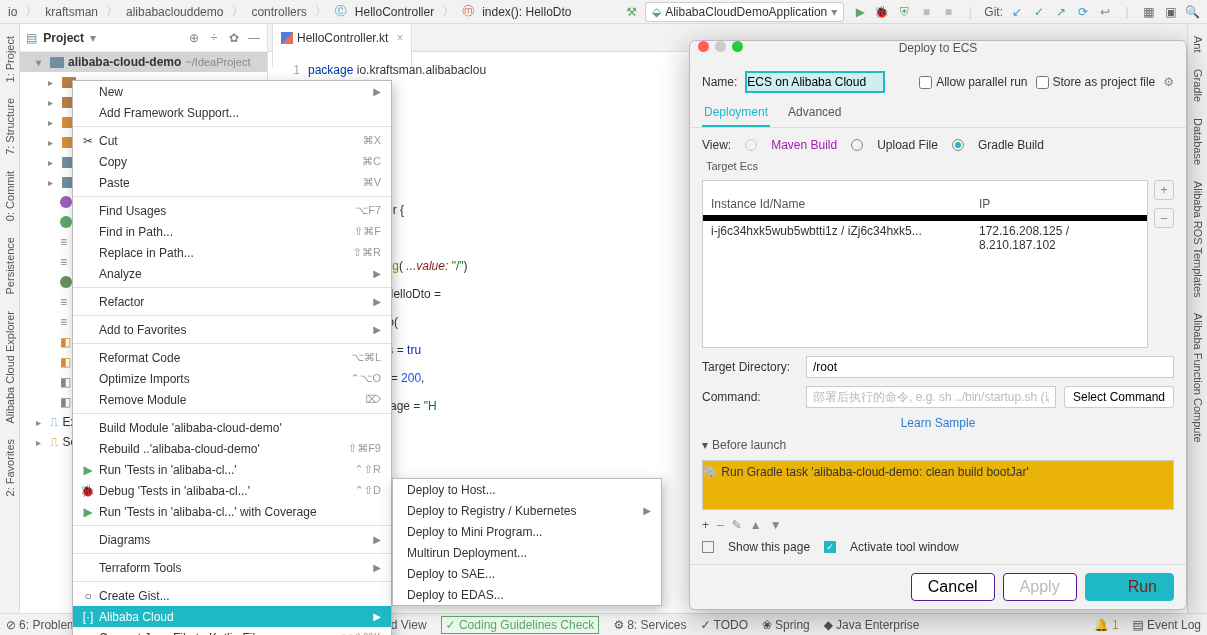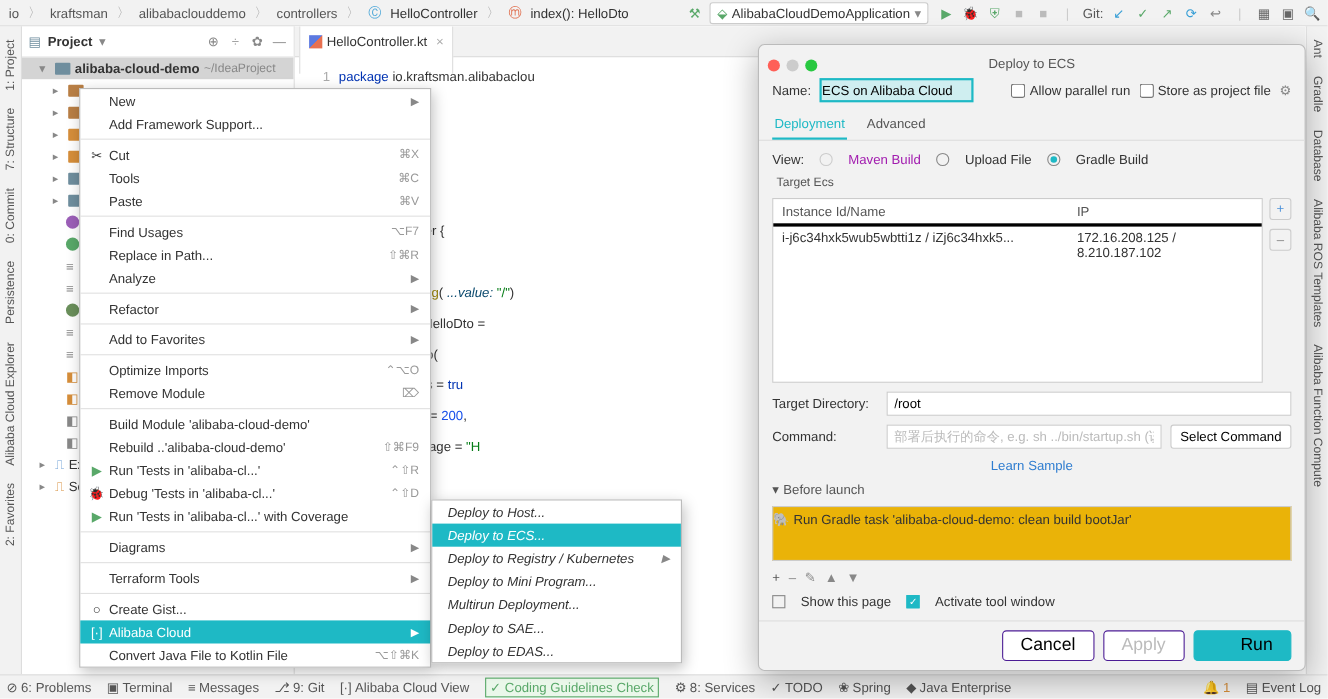--- a/index.html
+++ b/index.html
@@ -44,55 +44,55 @@
 .editor-tab .close { color: #aaa; margin-left: 4px; }
 .kt-icon { width: 12px; height: 12px; background: linear-gradient(135deg, #5c79e0 50%, #e87050 50%); display: inline-block; }
 .editor-body { display: flex; height: calc(100% - 28px); font-family: "JetBrains Mono", Menlo, monospace; font-size: 13px; line-height: 28px; }
 .gutter { width: 40px; text-align: right; color: #aaa; padding-right: 8px; padding-top: 4px; user-select: none; }
 .code { flex: 1; padding-top: 4px; white-space: pre; color: #333; }
 .code .kw { color: #0033b3; }
 .code .ann { color: #9e880d; }
 .code .str { color: #067d17; }
 .code .lit { color: #1750eb; }
 .code .fold { background: #e8e8e8; border-radius: 3px; padding: 0 4px; color: #777; }
-.code .param { color: #0c4a6e; font-style: italic; }
+.code .param { color: #7f1d1d; font-style: italic; }
 
 
 .context-menu { position: absolute; left: 72px; top: 80px; width: 320px; background: #fff; border: 1px solid #bbb; box-shadow: 2px 4px 12px rgba(0,0,0,0.25); z-index: 50; }
 .menu-item { display: flex; align-items: center; height: 21px; padding: 0 10px 0 26px; font-size: 12px; position: relative; }
 .menu-item.has-icon { padding-left: 6px; }
 .menu-item .mi-icon { width: 18px; text-align: center; margin-right: 2px; }
 .menu-item .short { margin-left: auto; color: #999; font-size: 11px; }
 .menu-item .arrow-r { margin-left: auto; color: #888; font-size: 10px; }
 .menu-sep { height: 1px; background: #e0e0e0; margin: 3px 0; }
 .menu-item.active { background: #1eb9c5; color: #fff; }
 .menu-item.active .arrow-r { color: #fff; }
-.submenu { position: absolute; left: 392px; top: 454px; width: 228px; background: #fff; border: 1px solid #bbb; box-shadow: 2px 4px 12px rgba(0,0,0,0.25); z-index: 51; font-style: italic; }
+.submenu { position: absolute; left: 392px; top: 478px; width: 270px; background: #fff; border: 1px solid #bbb; box-shadow: 2px 4px 12px rgba(0,0,0,0.25); z-index: 51; }
 .submenu .menu-item { padding-left: 14px; }
 
 
 .dialog { position: absolute; right: 20px; top: 40px; width: 498px; height: 570px; background: #f2f2f2; border: 1px solid #bbb; border-radius: 6px; box-shadow: 0 8px 30px rgba(0,0,0,0.3); z-index: 60; display: flex; flex-direction: column; }
-.dlg-titlebar { height: 24px; display: flex; align-items: flex-end; justify-content: center; position: relative; font-size: 12px; color: #555; }
+.dlg-titlebar { height: 24px; display: flex; align-items: flex-start; justify-content: center; position: relative; font-size: 12px; color: #555; }
 .dlg-traffic { position: absolute; left: 8px; display: flex; gap: 6px; }
 .dlg-traffic span { width: 11px; height: 11px; border-radius: 50%; display: inline-block; }
 .tl-red { background: #ff5f57; } .tl-yellow { background: #febc2e; } .tl-green { background: #28c840; }
 .dlg-row1 { display: flex; align-items: center; padding: 6px 12px; gap: 8px; }
 .dlg-row1 input.name { border: 2px solid #1eb9c5; background: #cfeef0; padding: 2px 0; width: 140px; font-size: 12px; }
 .dlg-row1 .spacer { flex: 1; }
 .dlg-row1 label { font-size: 12px; display: flex; align-items: center; gap: 4px; }
 .dlg-tabs { display: flex; gap: 16px; padding: 0 12px; border-bottom: 1px solid #ddd; }
 .dlg-tab { padding: 6px 2px; font-size: 12px; color: #555; }
 .dlg-tab.active { color: #1eb9c5; border-bottom: 2px solid #1eb9c5; }
 .dlg-content { flex: 1; padding: 10px 12px; display: flex; flex-direction: column; gap: 8px; overflow: hidden; }
 .radio-row { display: flex; align-items: center; gap: 14px; font-size: 12px; }
 .radio { width: 12px; height: 12px; border: 1px solid #888; border-radius: 50%; display: inline-flex; align-items: center; justify-content: center; }
 .radio.sel::after { content: ""; width: 6px; height: 6px; background: #1eb9c5; border-radius: 50%; }
 .radio.disabled { border-color: #ccc; }
 .target-box { border: 1px solid #ccc; background: #fff; height: 168px; display: flex; flex-direction: column; }
-.target-head { display: flex; padding: 4px 8px; font-size: 11px; color: #555; border-bottom: 3px solid #000000; }
+.target-head { display: flex; padding: 4px 8px; font-size: 11px; color: #555; border-bottom: 6px solid #000000; margin-top: 12px; }
 .target-head .c1 { flex: 1; } .target-head .c2 { width: 160px; }
 .target-row { display: flex; padding: 3px 8px; font-size: 11px; color: #333; }
 .target-row .c1 { flex: 1; overflow: hidden; text-overflow: ellipsis; white-space: nowrap; } .target-row .c2 { width: 160px; }
 .target-side { display: flex; flex-direction: column; gap: 8px; margin-left: 6px; }
 .target-side .btn-icon { width: 20px; height: 20px; border: 1px solid #ccc; border-radius: 3px; display: flex; align-items: center; justify-content: center; color: #888; }
 .target-wrap { display: flex; }
 .field-row { display: flex; align-items: center; gap: 8px; }
 .field-row .lbl { width: 96px; font-size: 12px; }
 .field-row input { flex: 1; border: 1px solid #ccc; padding: 3px 6px; font-size: 12px; background: #fff; }
 .field-row input::placeholder { color: #bbb; }
@@ -100,21 +100,21 @@
 .link { color: #2f7dd0; font-size: 12px; text-align: center; }
 .before-launch { font-size: 12px; color: #555; display: flex; align-items: center; gap: 4px; }
 .launch-box { border: 1px solid #ccc; background: #eab308; height: 62px; padding: 4px 0; font-size: 12px; }
 .launch-toolbar { display: flex; gap: 8px; font-size: 12px; color: #888; }
 .check-row { display: flex; align-items: center; gap: 14px; font-size: 12px; }
 .check-row .cb { width: 12px; height: 12px; border: 1px solid #888; display: inline-flex; align-items: center; justify-content: center; }
 .check-row .cb.checked { background: #1eb9c5; border-color: #1eb9c5; }
 .check-row .cb.checked::after { content: "✓"; color: #fff; font-size: 9px; }
 .dlg-buttons { display: flex; justify-content: flex-end; gap: 8px; padding: 8px 12px; border-top: 1px solid #ddd; }
 .dlg-buttons button { padding: 4px 16px; border: 1px solid #4c1d95; border-radius: 4px; background: #fff; font-size: 16px; }
-.dlg-buttons .primary { background: #1eb9c5; color: #000000; border-color: #1eb9c5; padding-left: 42px; }
+.dlg-buttons .primary { background: #1eb9c5; color: #7f1d1d; border-color: #1eb9c5; padding-left: 42px; }
 .dlg-buttons .disabled { color: #bbb; }
 
 .status-bar { position: absolute; bottom: 0; left: 0; right: 0; height: 22px; background: #f2f2f2; border-top: 1px solid #ddd; display: flex; align-items: center; padding: 0 6px; font-size: 11px; gap: 14px; color: #555; }
 .status-bar .sb-item { display: flex; align-items: center; gap: 3px; }
 .status-bar .spacer { flex: 1; }
 .status-bar .cg-box { border: 1px solid #59a869; padding: 1px 4px; color: #59a869; background: #eaf7ea; }
 </style>
 </head>
 <body>
 
@@ -305,51 +305,59 @@
     <div class="menu-item">
       <span>Add Framework Support...</span>
     </div>
     <div class="menu-sep"></div>
     <div class="menu-item has-icon">
       <span class="mi-icon">✂</span>
       <span>Cut</span>
       <span class="short">⌘X</span>
     </div>
     <div class="menu-item">
-      <span>Tools</span>
+      <span>Copy</span>
       <span class="short">⌘C</span>
     </div>
     <div class="menu-item">
       <span>Paste</span>
       <span class="short">⌘V</span>
     </div>
     <div class="menu-sep"></div>
     <div class="menu-item">
       <span>Find Usages</span>
       <span class="short">⌥F7</span>
     </div>
     <div class="menu-item">
+      <span>Find in Path...</span>
+      <span class="short">⇧⌘F</span>
+    </div>
+    <div class="menu-item">
       <span>Replace in Path...</span>
       <span class="short">⇧⌘R</span>
     </div>
     <div class="menu-item">
       <span>Analyze</span>
       <span class="arrow-r">▶</span>
     </div>
     <div class="menu-sep"></div>
     <div class="menu-item">
       <span>Refactor</span>
       <span class="arrow-r">▶</span>
     </div>
     <div class="menu-sep"></div>
     <div class="menu-item">
       <span>Add to Favorites</span>
       <span class="arrow-r">▶</span>
     </div>
     <div class="menu-sep"></div>
+    <div class="menu-item">
+      <span>Reformat Code</span>
+      <span class="short">⌥⌘L</span>
+    </div>
     <div class="menu-item">
       <span>Optimize Imports</span>
       <span class="short">⌃⌥O</span>
     </div>
     <div class="menu-item">
       <span>Remove Module</span>
       <span class="short">⌦</span>
     </div>
     <div class="menu-sep"></div>
     <div class="menu-item">
@@ -395,23 +403,20 @@
     </div>
     <div class="menu-item">
       <span>Convert Java File to Kotlin File</span>
       <span class="short">⌥⇧⌘K</span>
     </div>
   </div>
 
 <div class="submenu" id="sub-menu">
     <div class="menu-item">
       <span>Deploy to Host...</span>
-    </div>
-    <div class="menu-item active">
-      <span>Deploy to ECS...</span>
     </div>
     <div class="menu-item">
       <span>Deploy to Registry / Kubernetes</span>
       <span class="arrow-r">▶</span>
     </div>
     <div class="menu-item">
       <span>Deploy to Mini Program...</span>
     </div>
     <div class="menu-item">
       <span>Multirun Deployment...</span>

